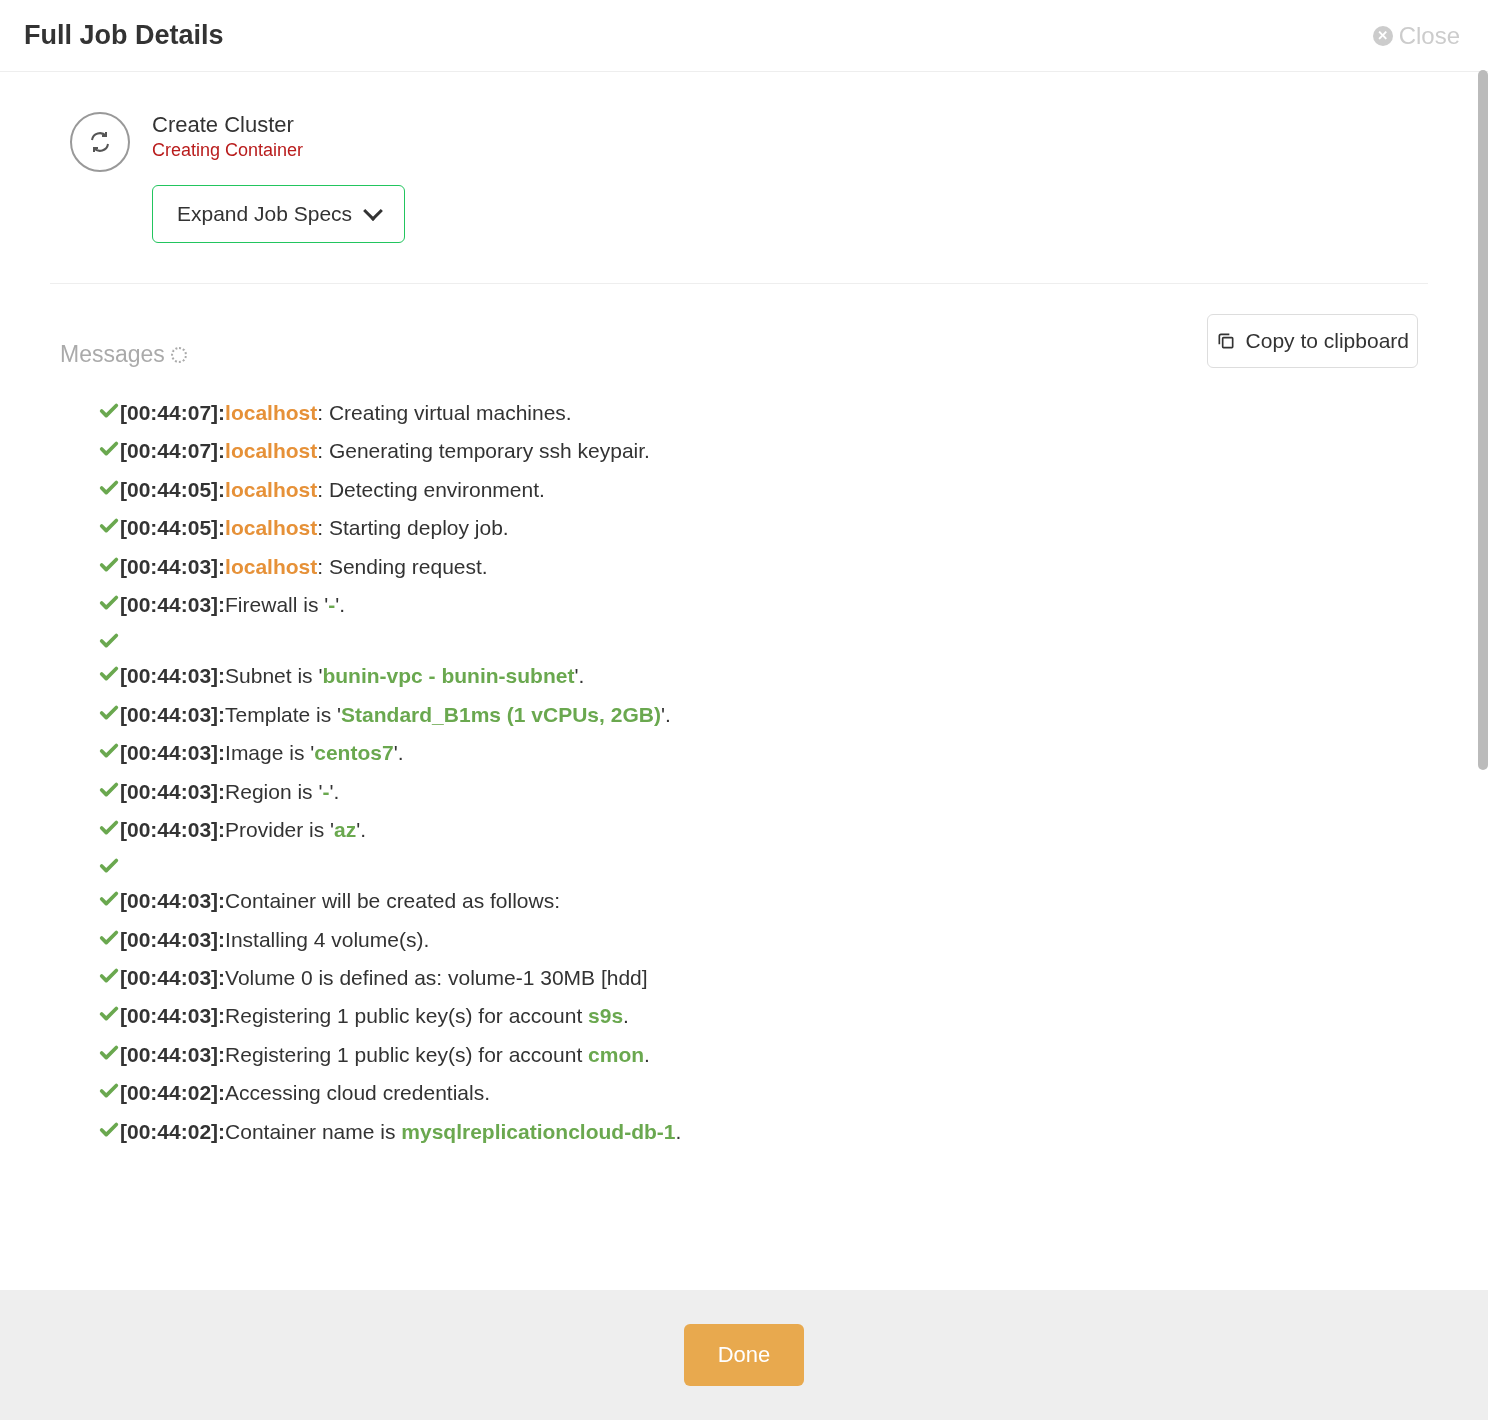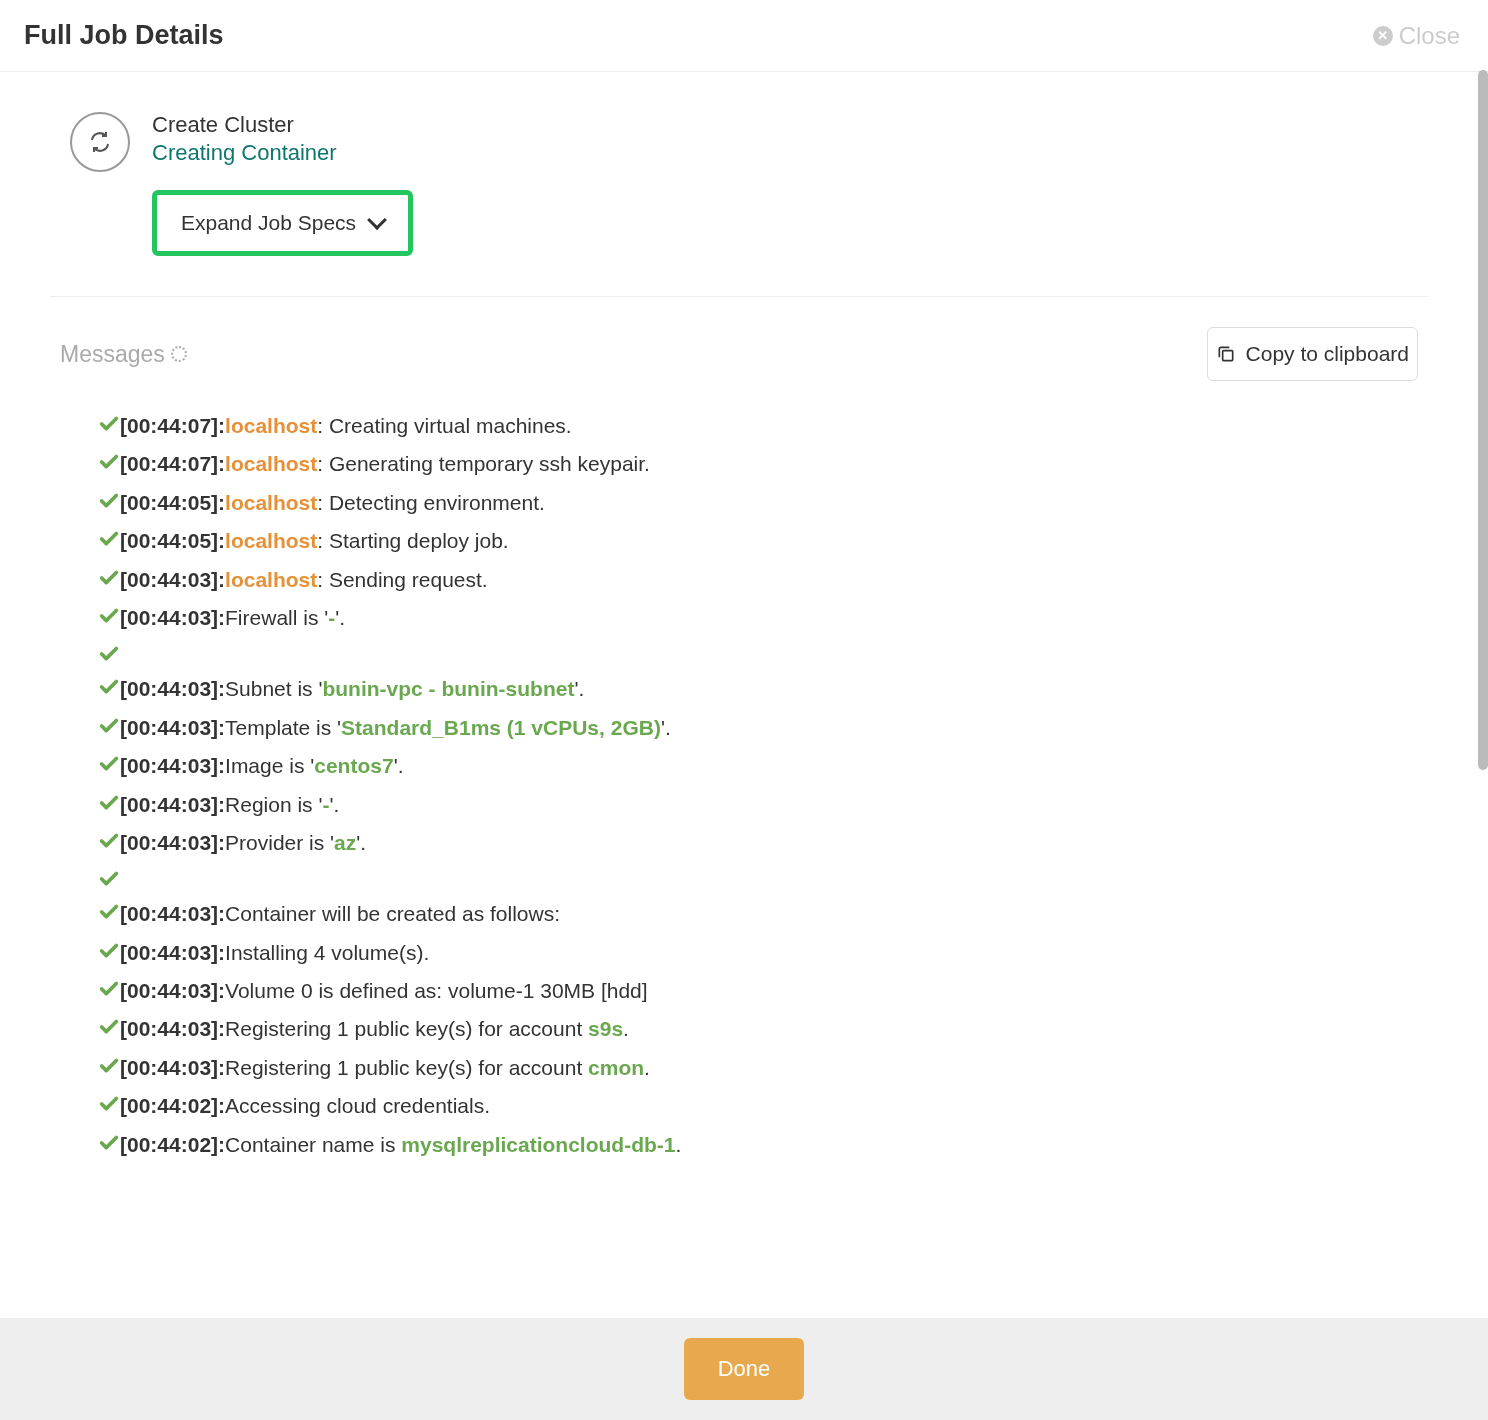--- a/index.html
+++ b/index.html
@@ -70,46 +70,46 @@
       align-items: center;
       justify-content: center;
     }
     .spinner-circle svg { color: #555; }
     .job-titles {
       display: flex;
       flex-direction: column;
       gap: 2px;
     }
     .job-name { font-size: 22px; color: #333; }
-    .job-status { font-size: 22px; color: #0f766e; }
+    .job-status { font-size: 18px; color: #b91c1c; }
     .expand-btn {
       margin-top: 22px;
       padding: 16px 24px;
       font-size: 21px;
       color: #333;
       background: #fff;
-      border: 5px solid #22c55e;
+      border: 1px solid #22c55e;
       border-radius: 6px;
       cursor: pointer;
       display: inline-flex;
       align-items: center;
       gap: 14px;
     }
     .chevron {
       display: inline-block;
       width: 14px; height: 14px;
       border-right: 3px solid #333;
       border-bottom: 3px solid #333;
       transform: rotate(45deg);
       margin-top: -6px;
     }
     .messages-row {
       display: flex;
       justify-content: space-between;
-      align-items: center;
+      align-items: flex-end;
       margin-bottom: 30px;
       padding: 0 10px;
     }
     .messages-label {
       font-size: 23px;
       color: #aaa;
       display: flex;
       align-items: center;
       gap: 6px;
     }
@@ -148,21 +148,21 @@
       flex-shrink: 0;
       margin-top: 2px;
     }
     .check svg { display: block; }
     .ts { font-weight: bold; color: #333; }
     .host-orange { color: #e69138; font-weight: bold; }
     .val-green { color: #6aa84f; font-weight: bold; }
     .msg-body { word-wrap: break-word; }
     .footer {
       background: #eee;
-      padding: 20px 0;
+      padding: 34px 0;
       display: flex;
       justify-content: center;
     }
     .done-btn {
       background: #e8a94e;
       color: #fff;
       font-size: 22px;
       font-weight: 500;
       padding: 18px 34px;
       border: none;

